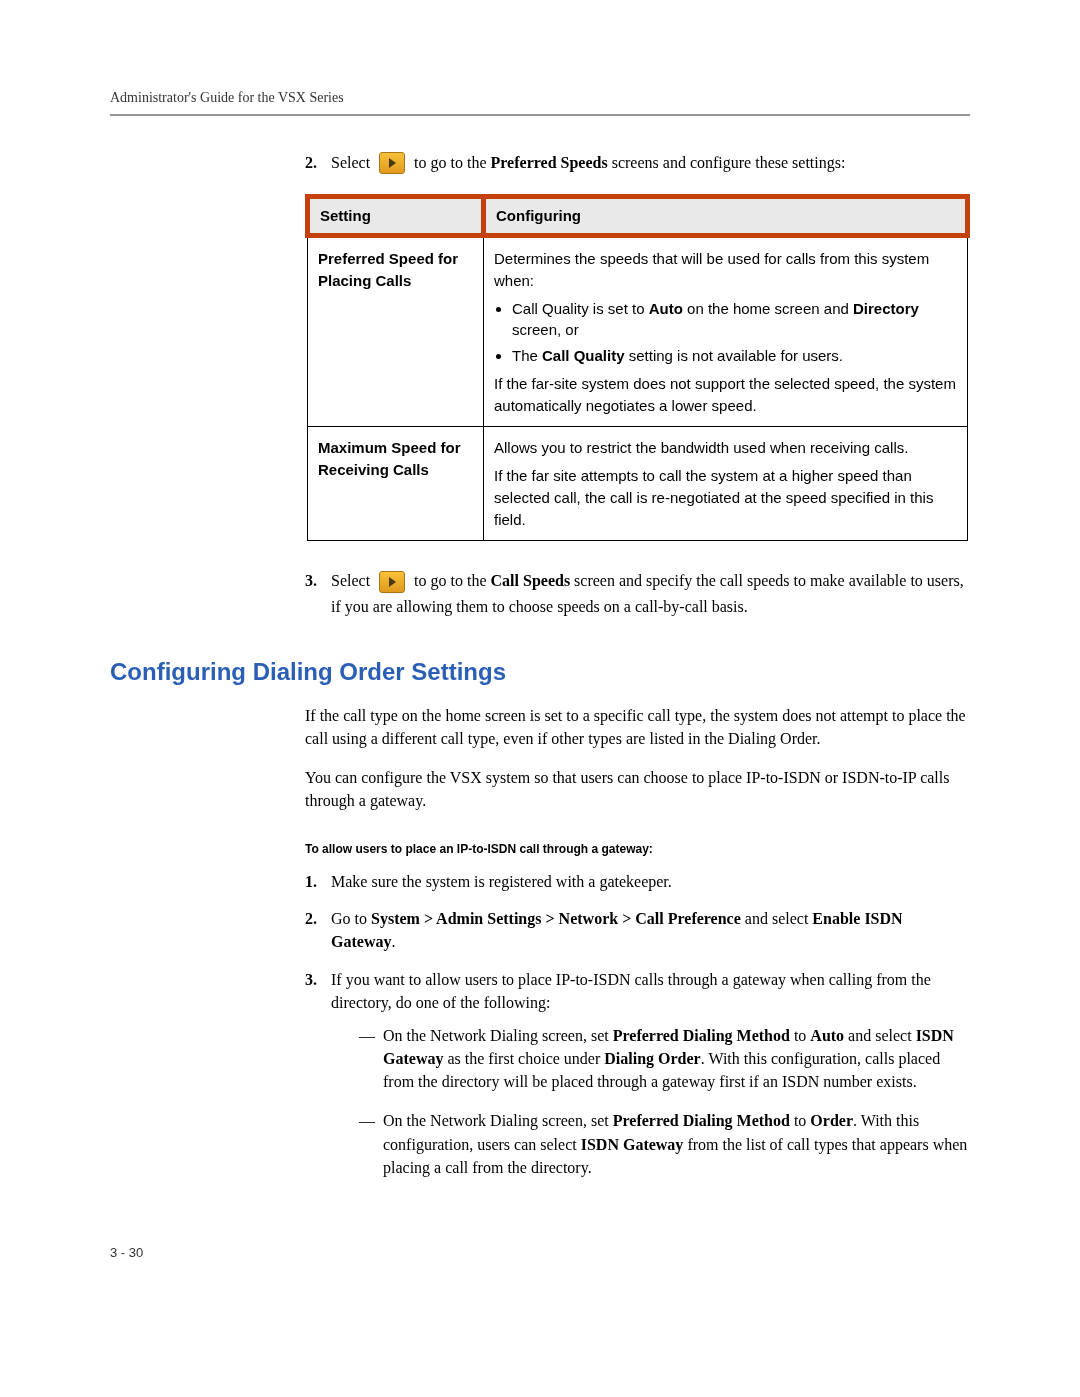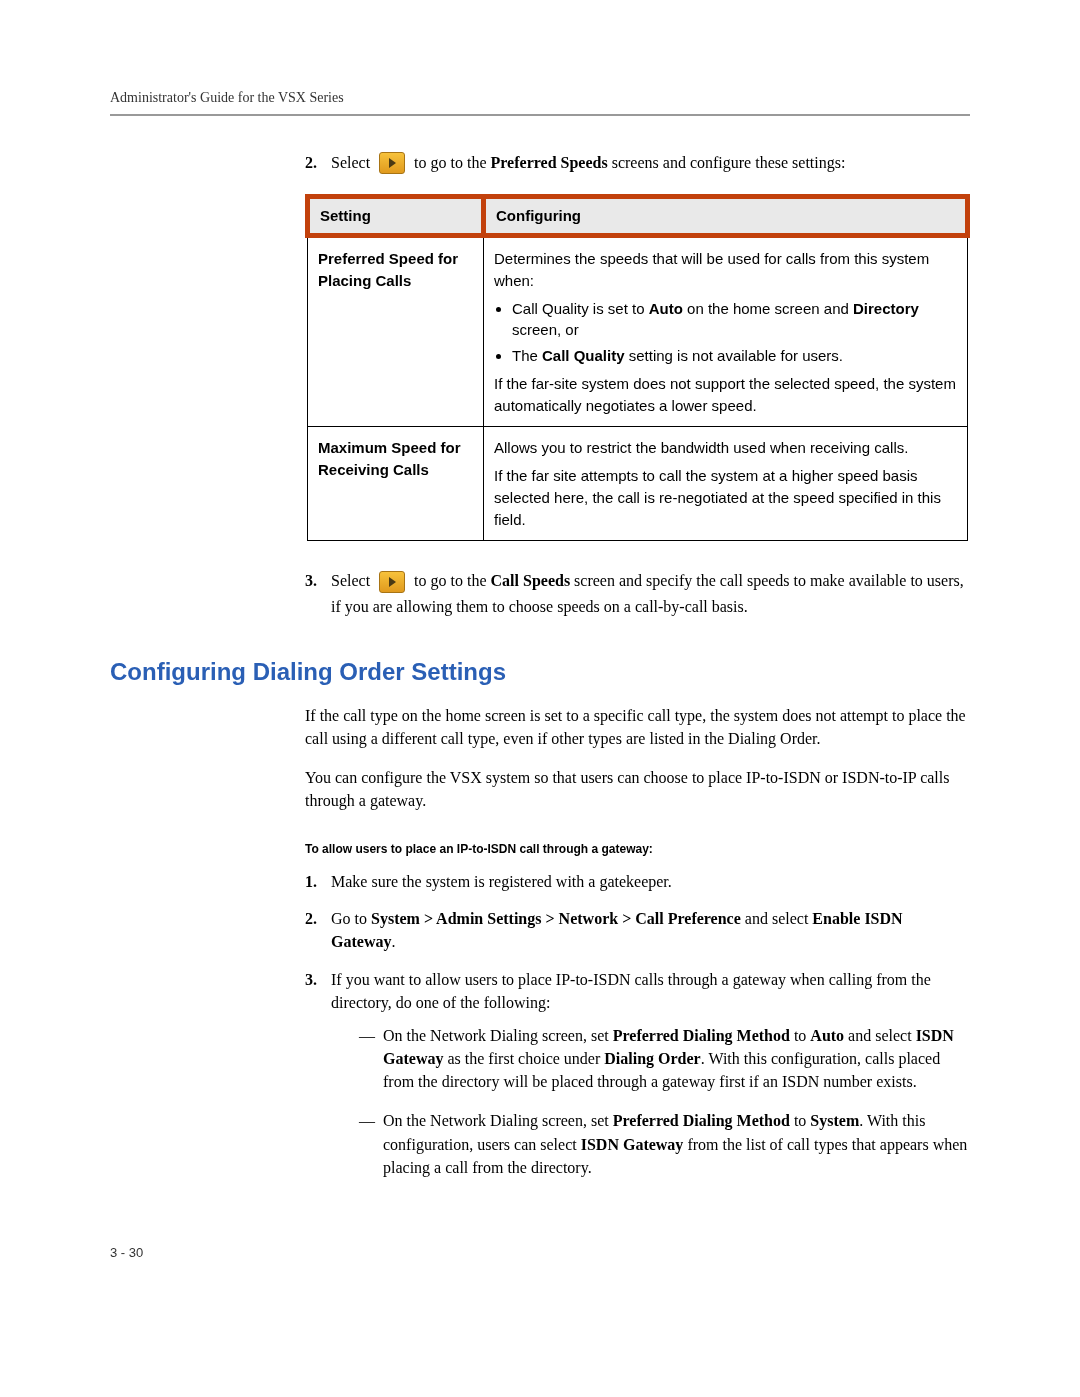--- a/index.html
+++ b/index.html
@@ -181,21 +181,21 @@
               <span>The </span><b>Call Quality</b><span> setting is not available for users.</span>
             </li>
           </ul>
           <div>If the far-site system does not support the selected speed, the system automatically negotiates a lower speed.</div>
         </td>
       </tr>
       <tr>
         <td class="cell-label">Maximum Speed for Receiving Calls</td>
         <td class="desc">
           <div style="margin-bottom:6px;">Allows you to restrict the bandwidth used when receiving calls.</div>
-          <div>If the far site attempts to call the system at a higher speed basis selected here, the call is re-negotiated at the speed specified in this field.</div>
+          <div>If the far site attempts to call the system at a higher speed than selected call, the call is re-negotiated at the speed specified in this field.</div>
         </td>
       </tr>
     </tbody>
       </table>
 
     <div class="num-item">
       <div class="num">3.</div>
       <div class="body-line">
         <span>Select</span>
         <span class="arrow-icon"></span>
@@ -226,21 +226,21 @@
       </li>
       <li>
         <span class="n">3.</span>
         <span class="t">
           <span>If you want to allow users to place IP-to-ISDN calls through a gateway when calling from the directory, do one of the following:</span>
           <ul class="dash-list">
             <li>
               <span>On the Network Dialing screen, set </span><b>Preferred Dialing Method</b><span> to </span><b>Auto</b><span> and select </span><b>ISDN Gateway</b><span> as the first choice under </span><b>Dialing Order</b><span>. With this configuration, calls placed from the directory will be placed through a gateway first if an ISDN number exists.</span>
             </li>
             <li>
-              <span>On the Network Dialing screen, set </span><b>Preferred Dialing Method</b><span> to </span><b>System</b><span>. With this configuration, users can select </span><b>ISDN Gateway</b><span> from the list of call types that appears when placing a call from the directory.</span>
+              <span>On the Network Dialing screen, set </span><b>Preferred Dialing Method</b><span> to </span><b>Order</b><span>. With this configuration, users can select </span><b>ISDN Gateway</b><span> from the list of call types that appears when placing a call from the directory.</span>
             </li>
           </ul>
         </span>
       </li>
     </ol>
   </div>
 
   <div class="page-num">3 - 30</div>
 
 </div>

